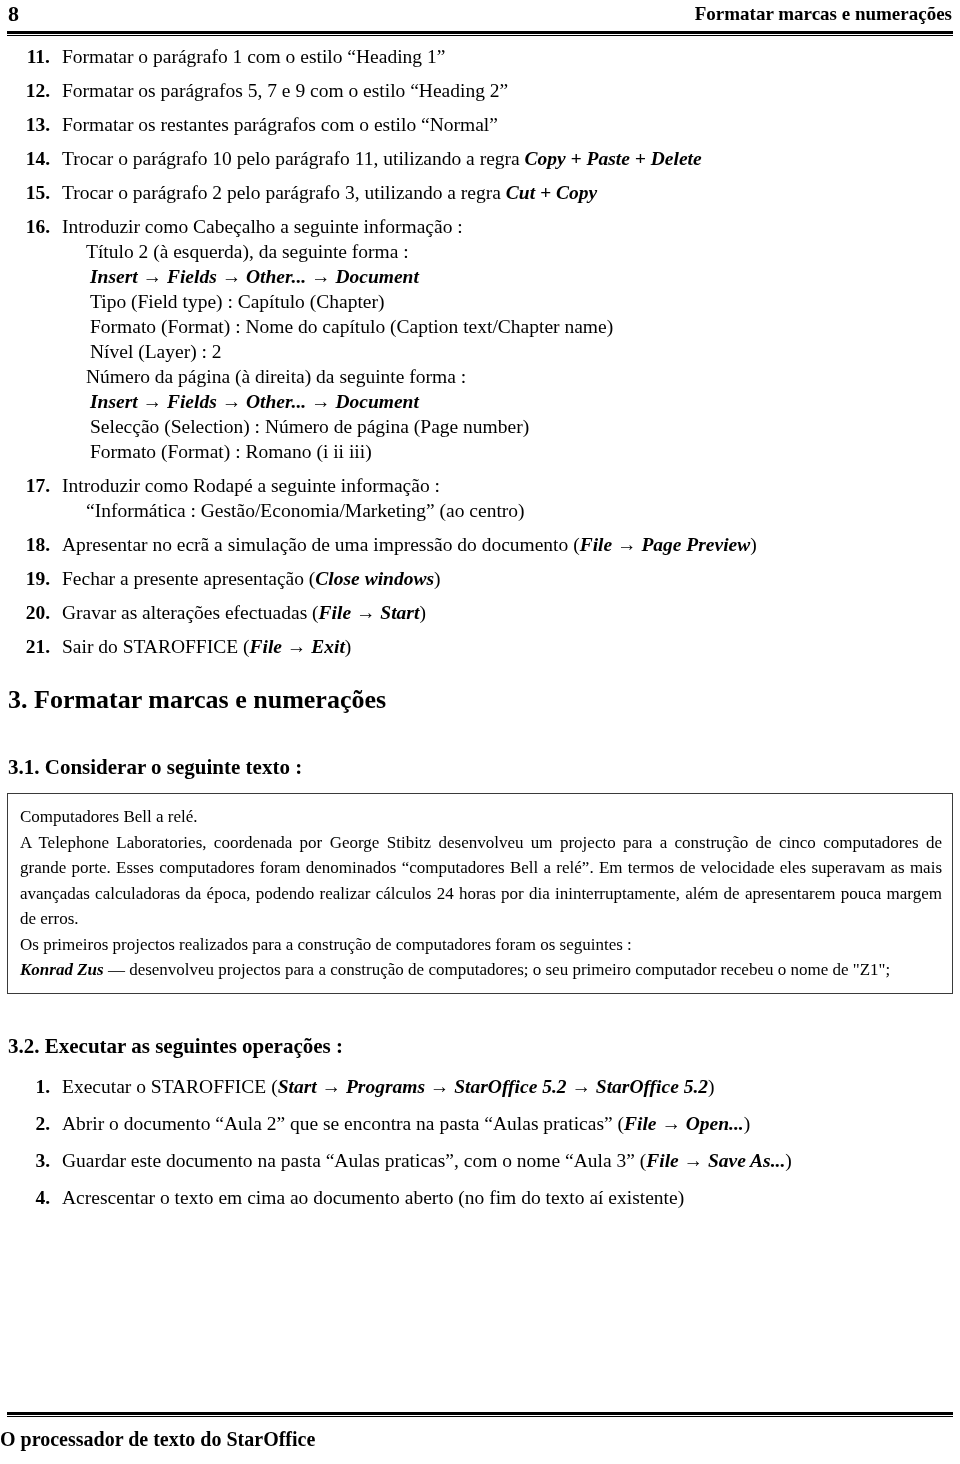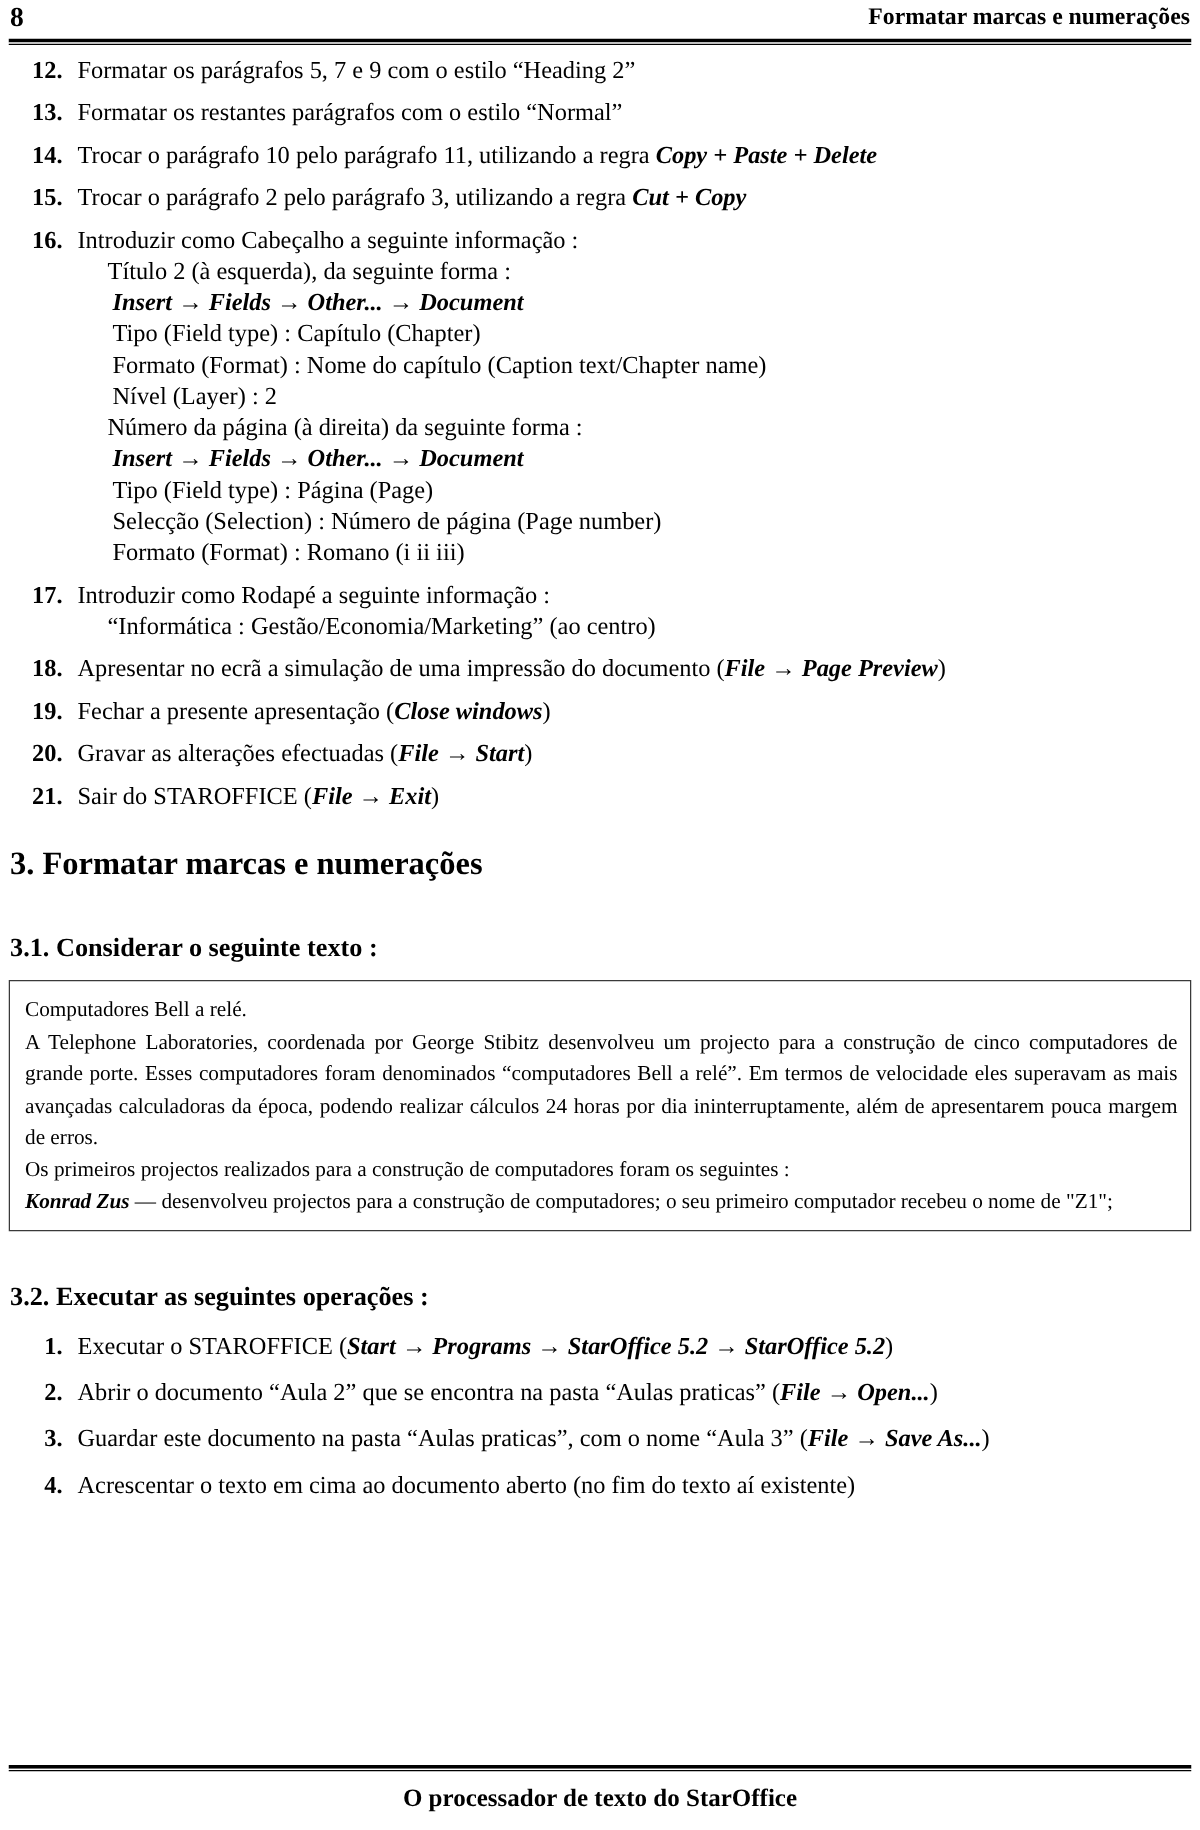--- a/index.html
+++ b/index.html
@@ -173,21 +173,20 @@
   }
   .rule-double-bottom .thin {
     height: 1px;
     background: #000;
   }
   .footer-text {
     position: absolute;
     left: 0;
     right: 0;
     bottom: 12px;
-    text-align: center;
     font-size: 20px;
     font-weight: bold;
     line-height: 26px;
   }
 </style>
 </head>
 <body>
 
 <div class="page">
 
@@ -198,20 +197,24 @@
   <div class="rule-double-top">
     <div class="thick"></div>
       <div class="gap"></div>
       <div class="thin"></div>
   </div>
 
   <div class="content">
 
     <ol class="numlist">
       <li class="numitem">
+        <span class="num">11.</span>
+        <span class="itemtext">Formatar o parágrafo 1 com o estilo “Heading 1”</span>
+      </li>
+      <li class="numitem">
         <span class="num">12.</span>
         <span class="itemtext">Formatar os parágrafos 5, 7 e 9 com o estilo “Heading 2”</span>
       </li>
       <li class="numitem">
         <span class="num">13.</span>
         <span class="itemtext">Formatar os restantes parágrafos com o estilo “Normal”</span>
       </li>
       <li class="numitem">
         <span class="num">14.</span>
         <span class="itemtext"><span>Trocar o parágrafo 10 pelo parágrafo 11, utilizando a regra </span><span class="bi">Copy + Paste + Delete</span></span>
@@ -224,21 +227,20 @@
       <li class="numitem">
         <span class="num">16.</span>
         <span class="itemtext">Introduzir como Cabeçalho a seguinte informação :</span>
         <span class="sub0">Título 2 (à esquerda), da seguinte forma :</span>
         <span class="sub1 bi">Insert → Fields → Other... → Document</span>
         <span class="sub1">Tipo (Field type) : Capítulo (Chapter)</span>
         <span class="sub1">Formato (Format) : Nome do capítulo (Caption text/Chapter name)</span>
         <span class="sub1">Nível (Layer) : 2</span>
         <span class="sub0">Número da página (à direita) da seguinte forma :</span>
         <span class="sub1 bi">Insert → Fields → Other... → Document</span>
-        <span class="sub1">Tipo (Field type) : Página (Page)</span>
         <span class="sub1">Selecção (Selection) : Número de página (Page number)</span>
         <span class="sub1">Formato (Format) : Romano (i  ii  iii)</span>
       </li>
 
       <li class="numitem">
         <span class="num">17.</span>
         <span class="itemtext">Introduzir como Rodapé a seguinte informação :</span>
         <span class="sub0">“Informática : Gestão/Economia/Marketing” (ao centro)</span>
       </li>
 

